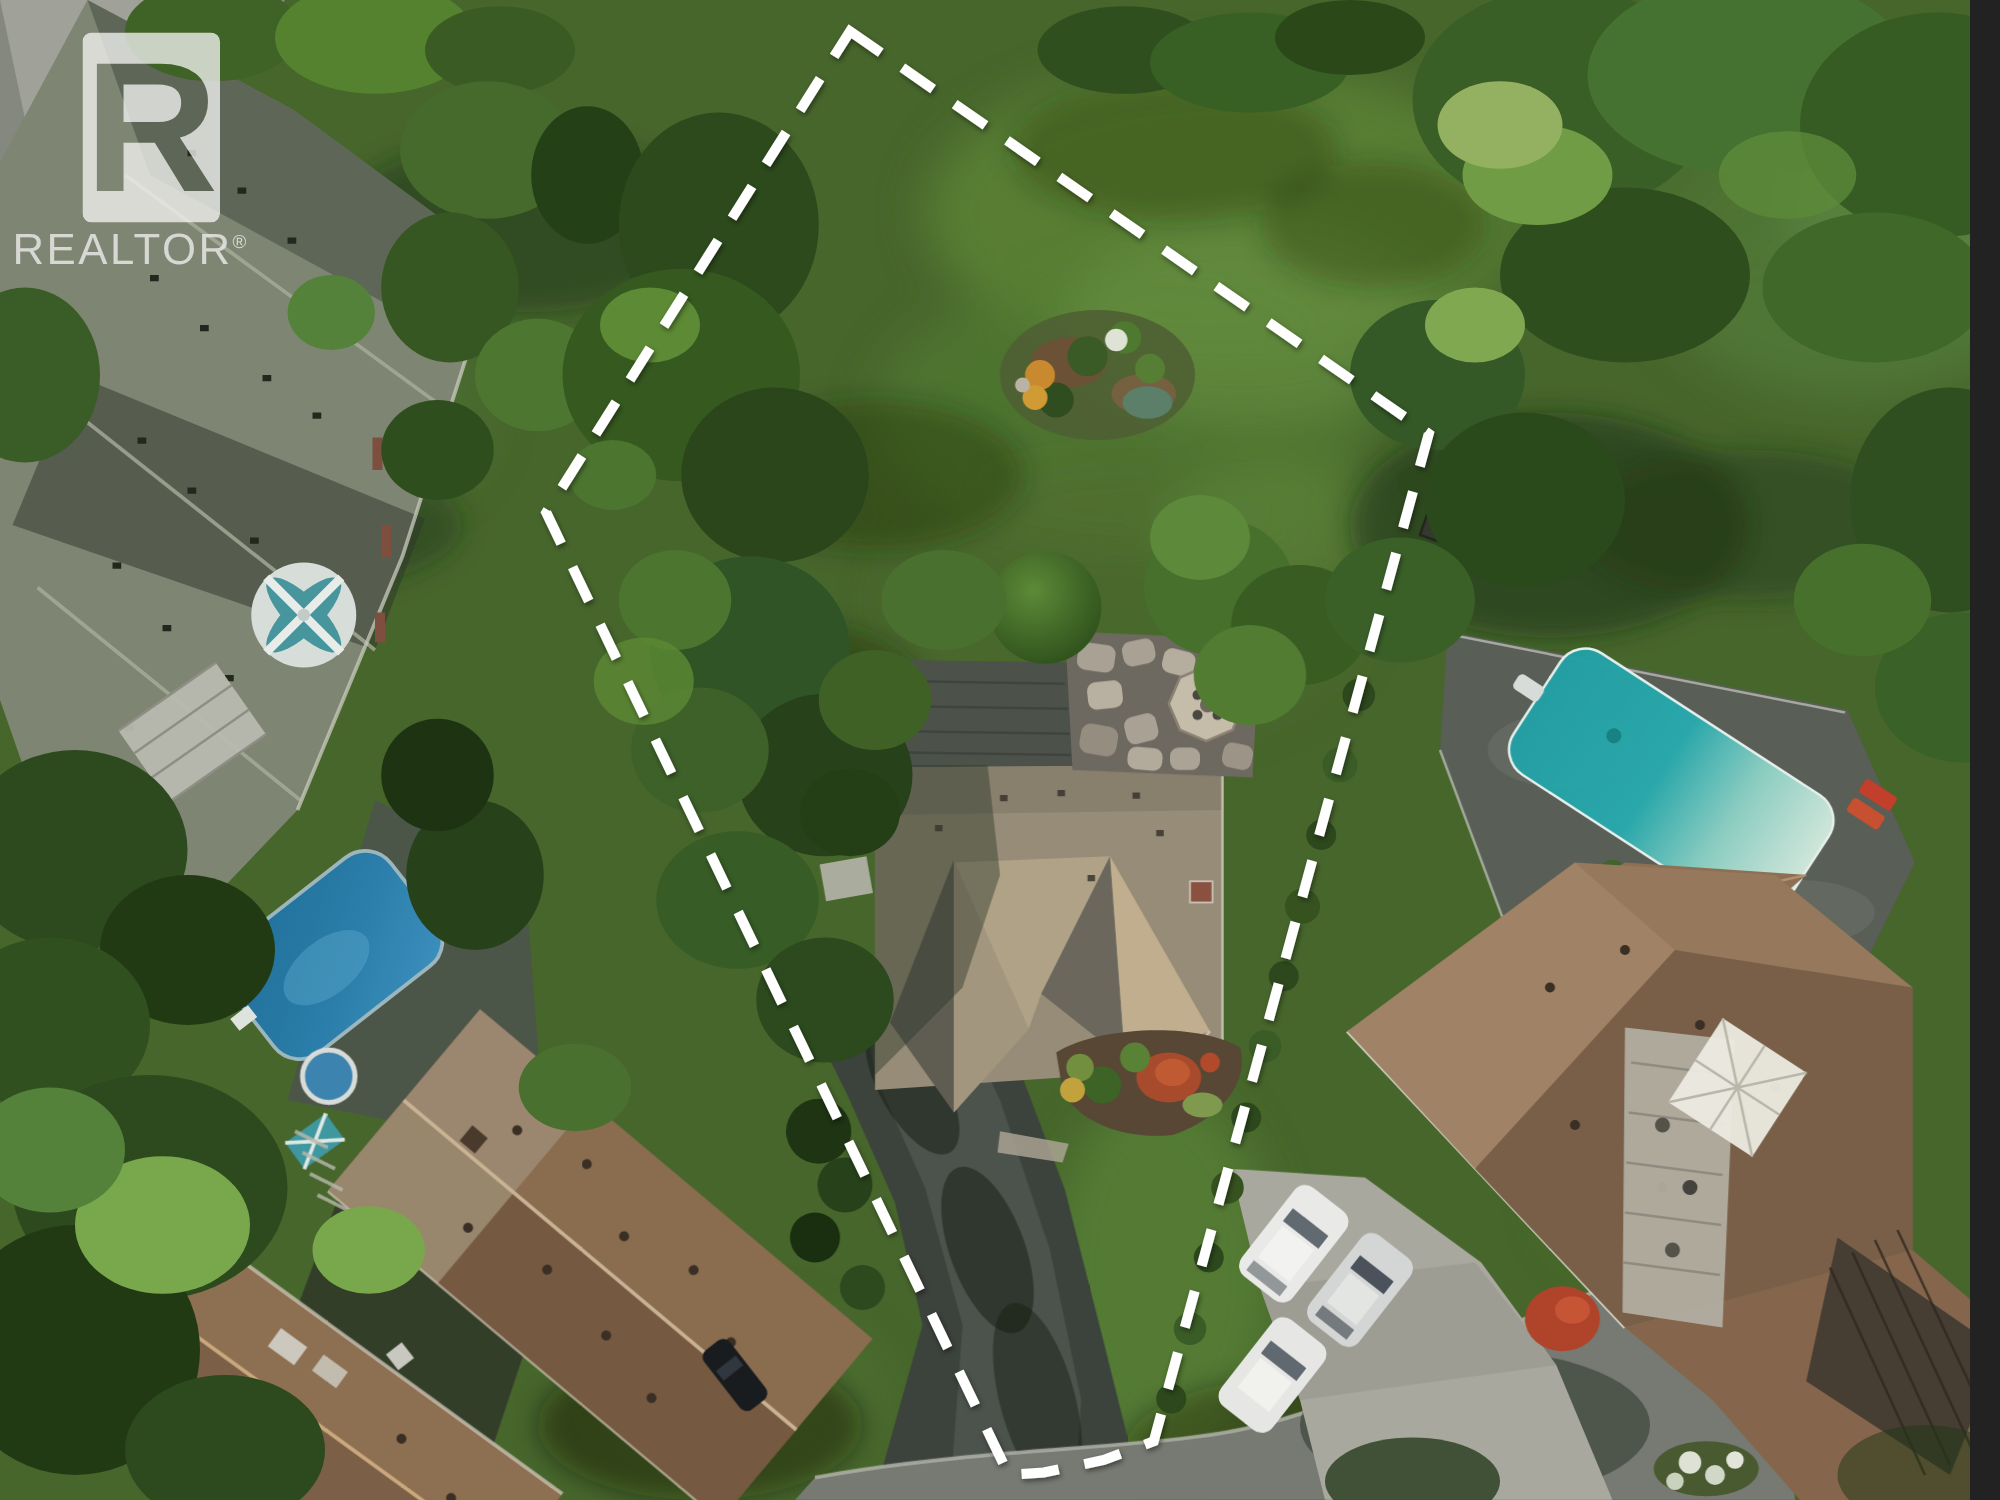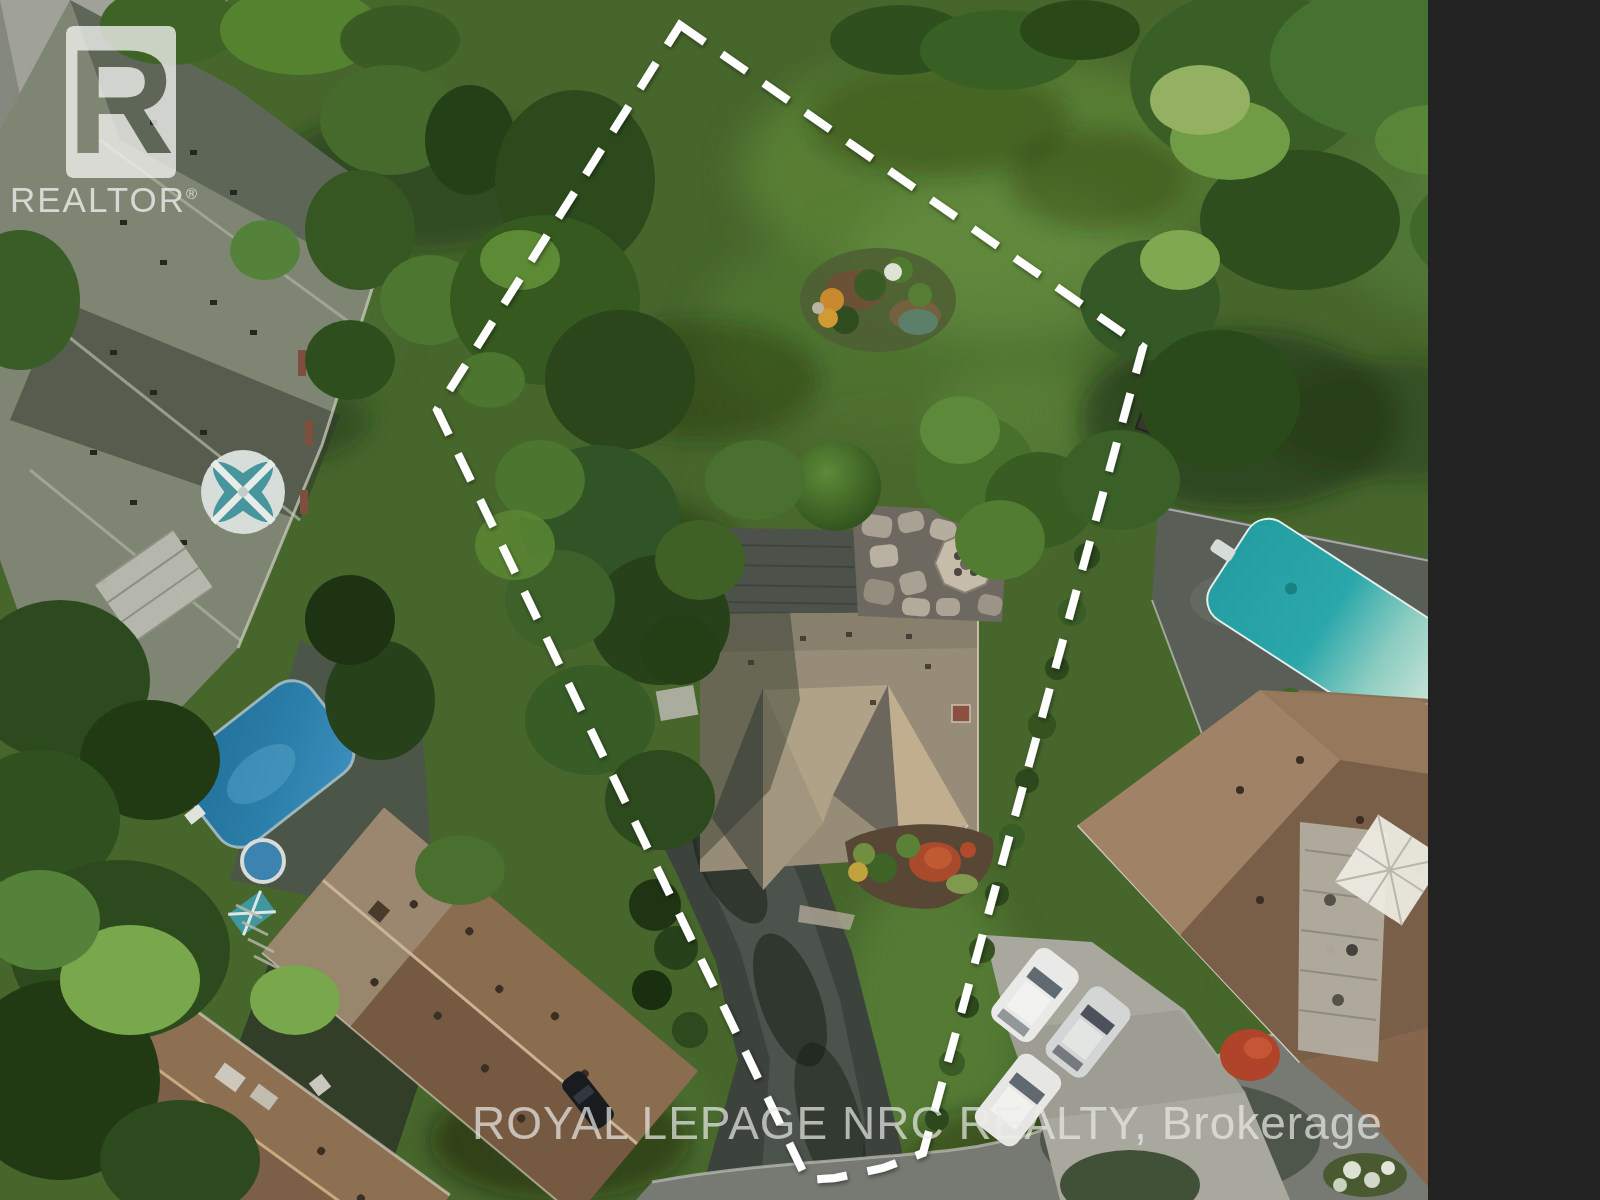--- a/index.html
+++ b/index.html
@@ -1,17 +1,17 @@
 <!DOCTYPE html>
 <html style="--c-boundary: #ffffff; --c-watermark: #ebebe8; --c-lawn: #47662c; --c-lawn-light: #5d8637; --c-tree-dark: #27421a; --c-tree-light: #6f9c45; --c-roof-main: #978c77; --c-roof-green: #7e8573; --c-roof-brown: #8a6c4f; --c-roof-neighbor: #96785c; --c-pool-left: #2b80ae; --c-pool-right: #2aa9ac; --c-pool-shallow: #d3e9dd; --c-asphalt: #3c423c; --c-road: #767a72; --c-concrete: #a9a89e; --c-car-white: #e9eae8; --c-car-black: #191c1f; --c-shrub-red: #a84a2c; --c-flower-orange: #c98a2f;"><head>
 <meta charset="utf-8">
 <style>
   html,body{margin:0;padding:0;background:#222;}
-  #stage{position:relative;width:1392px;height:1200px;overflow:hidden;
-         font-family:"Liberation Sans",sans-serif;background:var(--c-lawn,#47662c);padding-left:36px;}
+  #stage{position:relative;width:1576px;height:1200px;overflow:hidden;
+         font-family:"Liberation Sans",sans-serif;background:var(--c-lawn,#47662c);}
   #stage svg{position:absolute;left:0;top:0;}
   .boundary{stroke:var(--c-boundary,#fff);}
   .wm{position:absolute;color:var(--c-watermark,#ebebe8);user-select:none;}
   .wm-realtor{left:10px;top:180px;font-size:35px;letter-spacing:2px;opacity:.82;font-weight:400;}
   .wm-realtor .reg{font-size:15px;vertical-align:super;}
   .wm-brokerage{left:472px;top:1096px;font-size:46px;opacity:.70;white-space:nowrap;letter-spacing:1px;font-weight:400;}
 </style>
 </head>
 <body>
 
@@ -492,14 +492,13 @@
   </g>
 
   <path class="boundary" fill="none" stroke-linecap="butt" filter="url(#dropsh)" d="M680,25 L1143,347 L923,1153 L883,1168 L835,1178 L807,1180 L437,410 Z" stroke-dasharray="30 21" stroke-width="8"></path>
 
   <g>
     <rect x="66" y="26" width="110" height="152" rx="7" fill="#f2f2f0" opacity=".78" mask="url(#maskR)"></rect>
   </g>
 </svg>
 
 <div class="wm wm-realtor"><span>REALTOR</span><span class="reg">®</span></div>
-<div class="wm wm-brokerage">ROYAL LEPAGE NRC REALTY, Brokerage</div>
 </div>
 
 </body></html>

